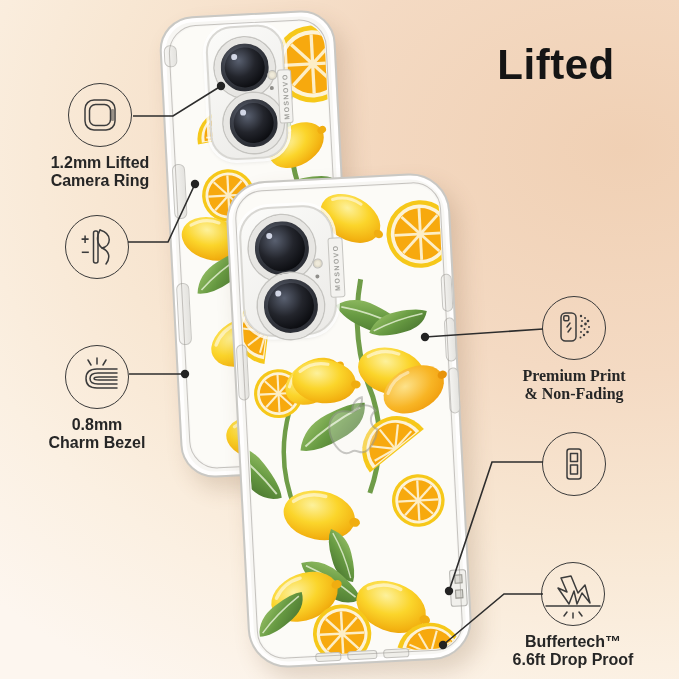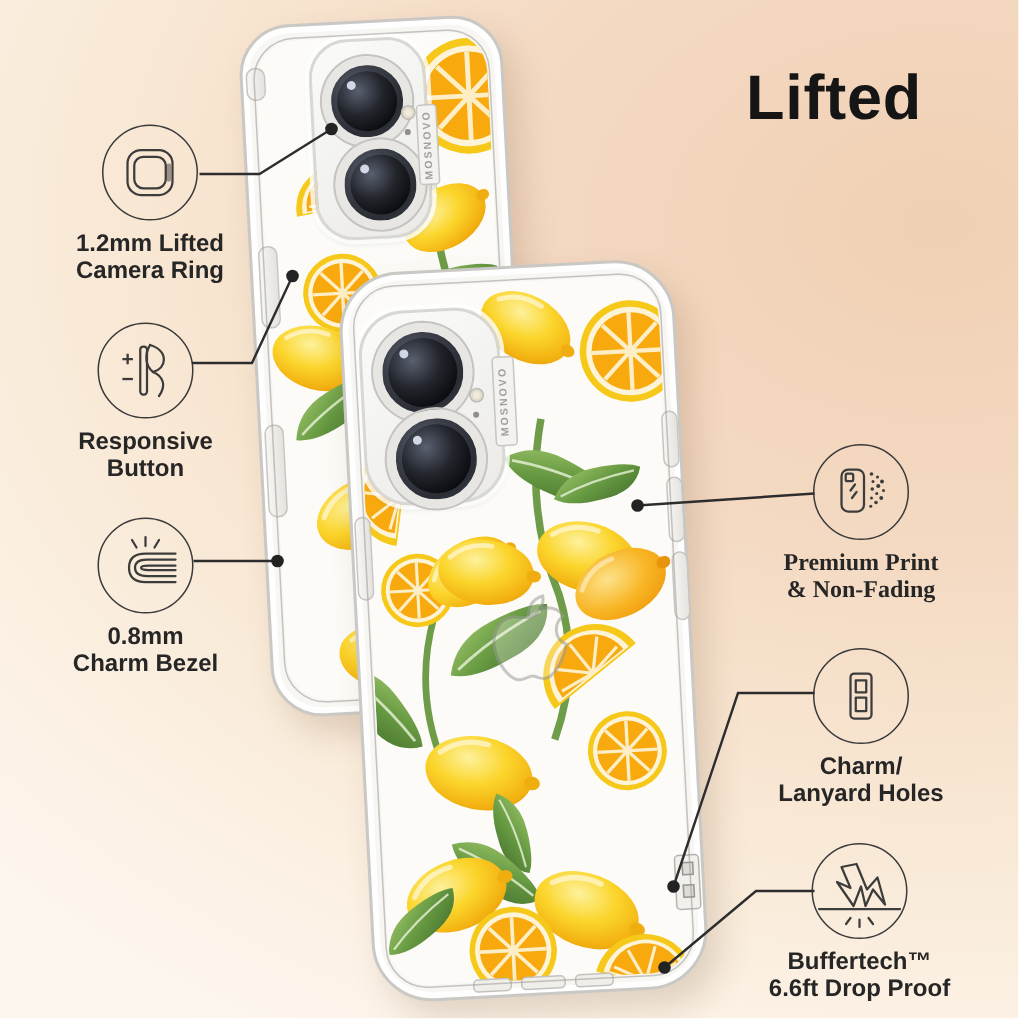--- a/index.html
+++ b/index.html
@@ -252,24 +252,20 @@
   <div class="callout" style="left:27px;top:215px;">
     <div class="callout-circle">
       <svg width="40" height="40" viewBox="0 0 40 40">
         <text class="ictext" x="4" y="17">+</text>
         <text class="ictext" x="4" y="30">−</text>
         <rect class="ic" x="16.5" y="4" width="4.5" height="32" rx="2" stroke-width="1.3"></rect>
         <path class="ic" d="M23,3 C36,7 34,19 25,21 C32,24 34,30 29,37" stroke-width="1.3"></path>
         <path class="ic" d="M23,3 C19,10 20,17 25,21" stroke-width="1.3"></path>
       </svg>
     </div>
-    <div class="callout-label">
-      <div>Responsive</div>
-        <div>Button</div>
-    </div>
   </div>
 
   <div class="callout" style="left:27px;top:345px;">
     <div class="callout-circle">
       <svg width="44" height="44" viewBox="0 0 44 44">
         <path class="ic" d="M13,5 L16,10 M22,3 L22,9 M31,5 L28,10" stroke-width="1.4"></path>
         <path class="ic" d="M42,14 H22 Q11,14 11,23.5 Q11,33 22,33 H42" stroke-width="1.4"></path>
         <path class="ic" d="M42,18 H23 Q15,18 15,23.5 Q15,29 23,29 H42" stroke-width="1.3"></path>
         <path class="ic" d="M42,22 H24 Q19,22 19,23.5 Q19,25 24,25 H42" stroke-width="1.2"></path>
       </svg>
@@ -309,24 +305,20 @@
   </div>
 
   <div class="callout" style="left:504px;top:432px;">
     <div class="callout-circle">
       <svg width="40" height="40" viewBox="0 0 40 40">
         <rect class="ic" x="13" y="5" width="14" height="30" rx="2.5"></rect>
         <rect class="ic" x="16.5" y="9.5" width="7" height="8" stroke-width="1.4"></rect>
         <rect class="ic" x="16.5" y="21" width="7" height="9" stroke-width="1.4"></rect>
       </svg>
     </div>
-    <div class="callout-label">
-      <div>Charm/</div>
-        <div>Lanyard Holes</div>
-    </div>
   </div>
 
   <div class="callout" style="left:503px;top:562px;">
     <div class="callout-circle">
       <svg width="60" height="60" viewBox="0 0 60 60">
         <line class="ic" x1="3" y1="42" x2="57" y2="42" stroke-width="1.4"></line>
         <path class="ic" d="M18,14 L24,28 L15,24 L26,40 L31,27 L34,40 L39,29 L47,39 L42,21 L35,29 L28,12 Z" stroke-width="1.4"></path>
         <path class="ic" d="M24,48 L21,52 M30,49 L30,54 M36,48 L39,52" stroke-width="1.3"></path>
       </svg>
     </div>

